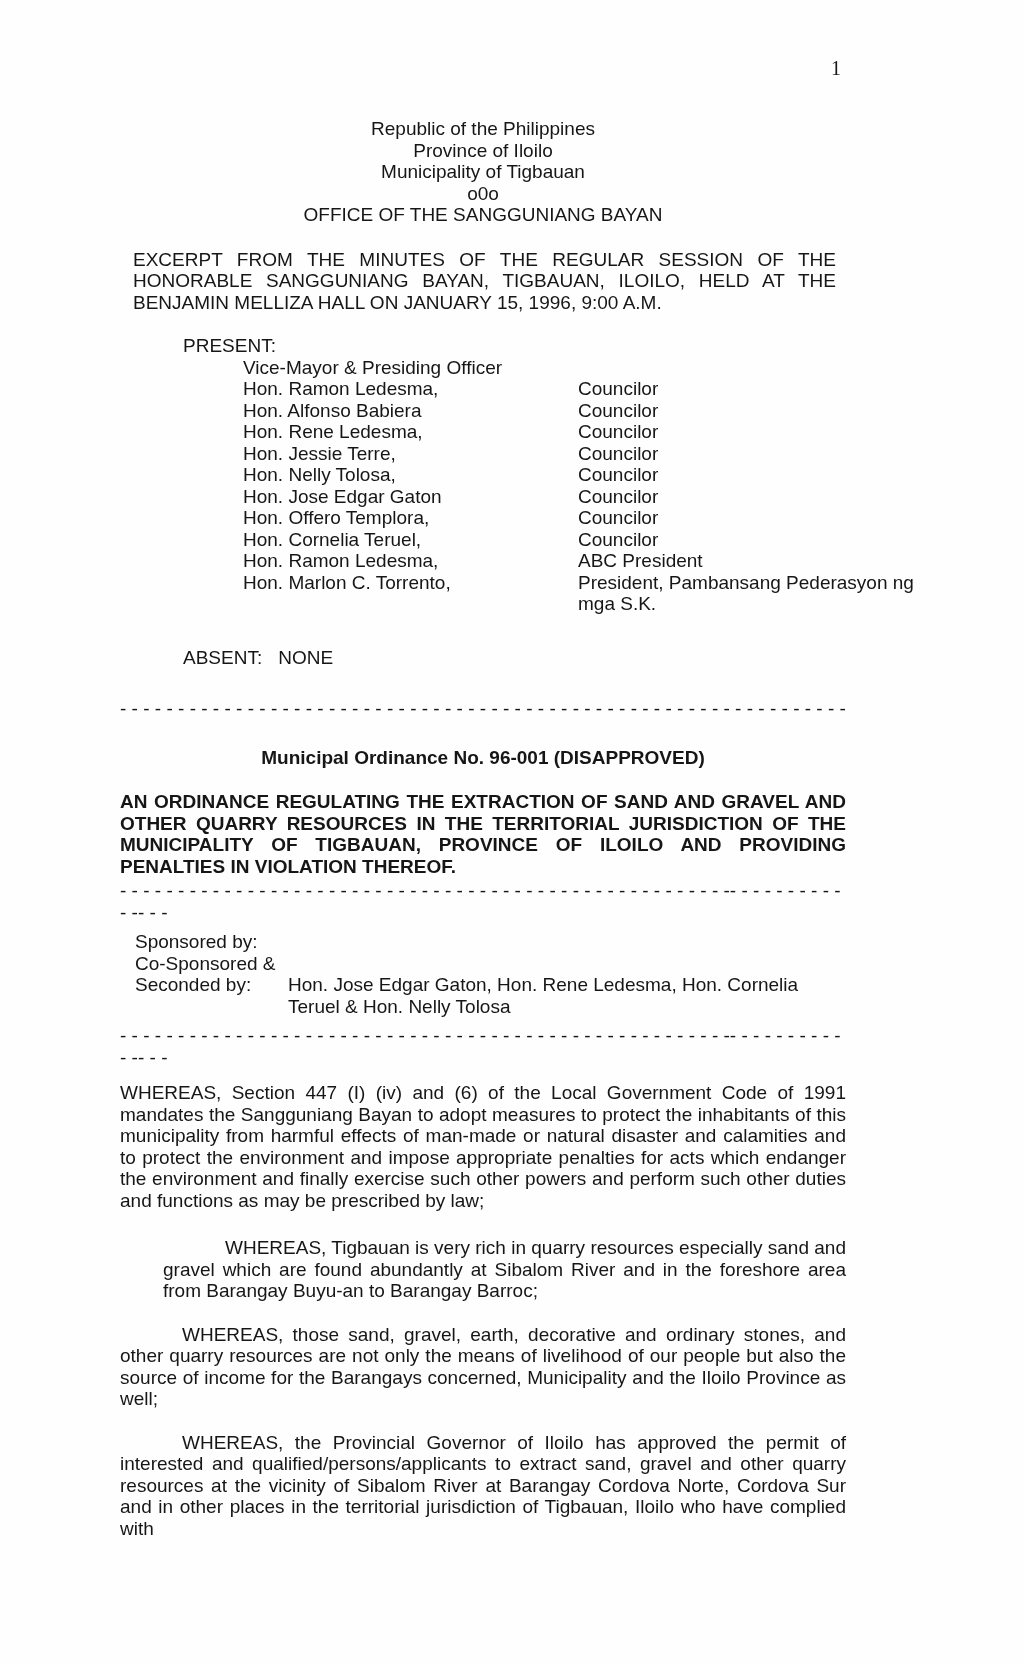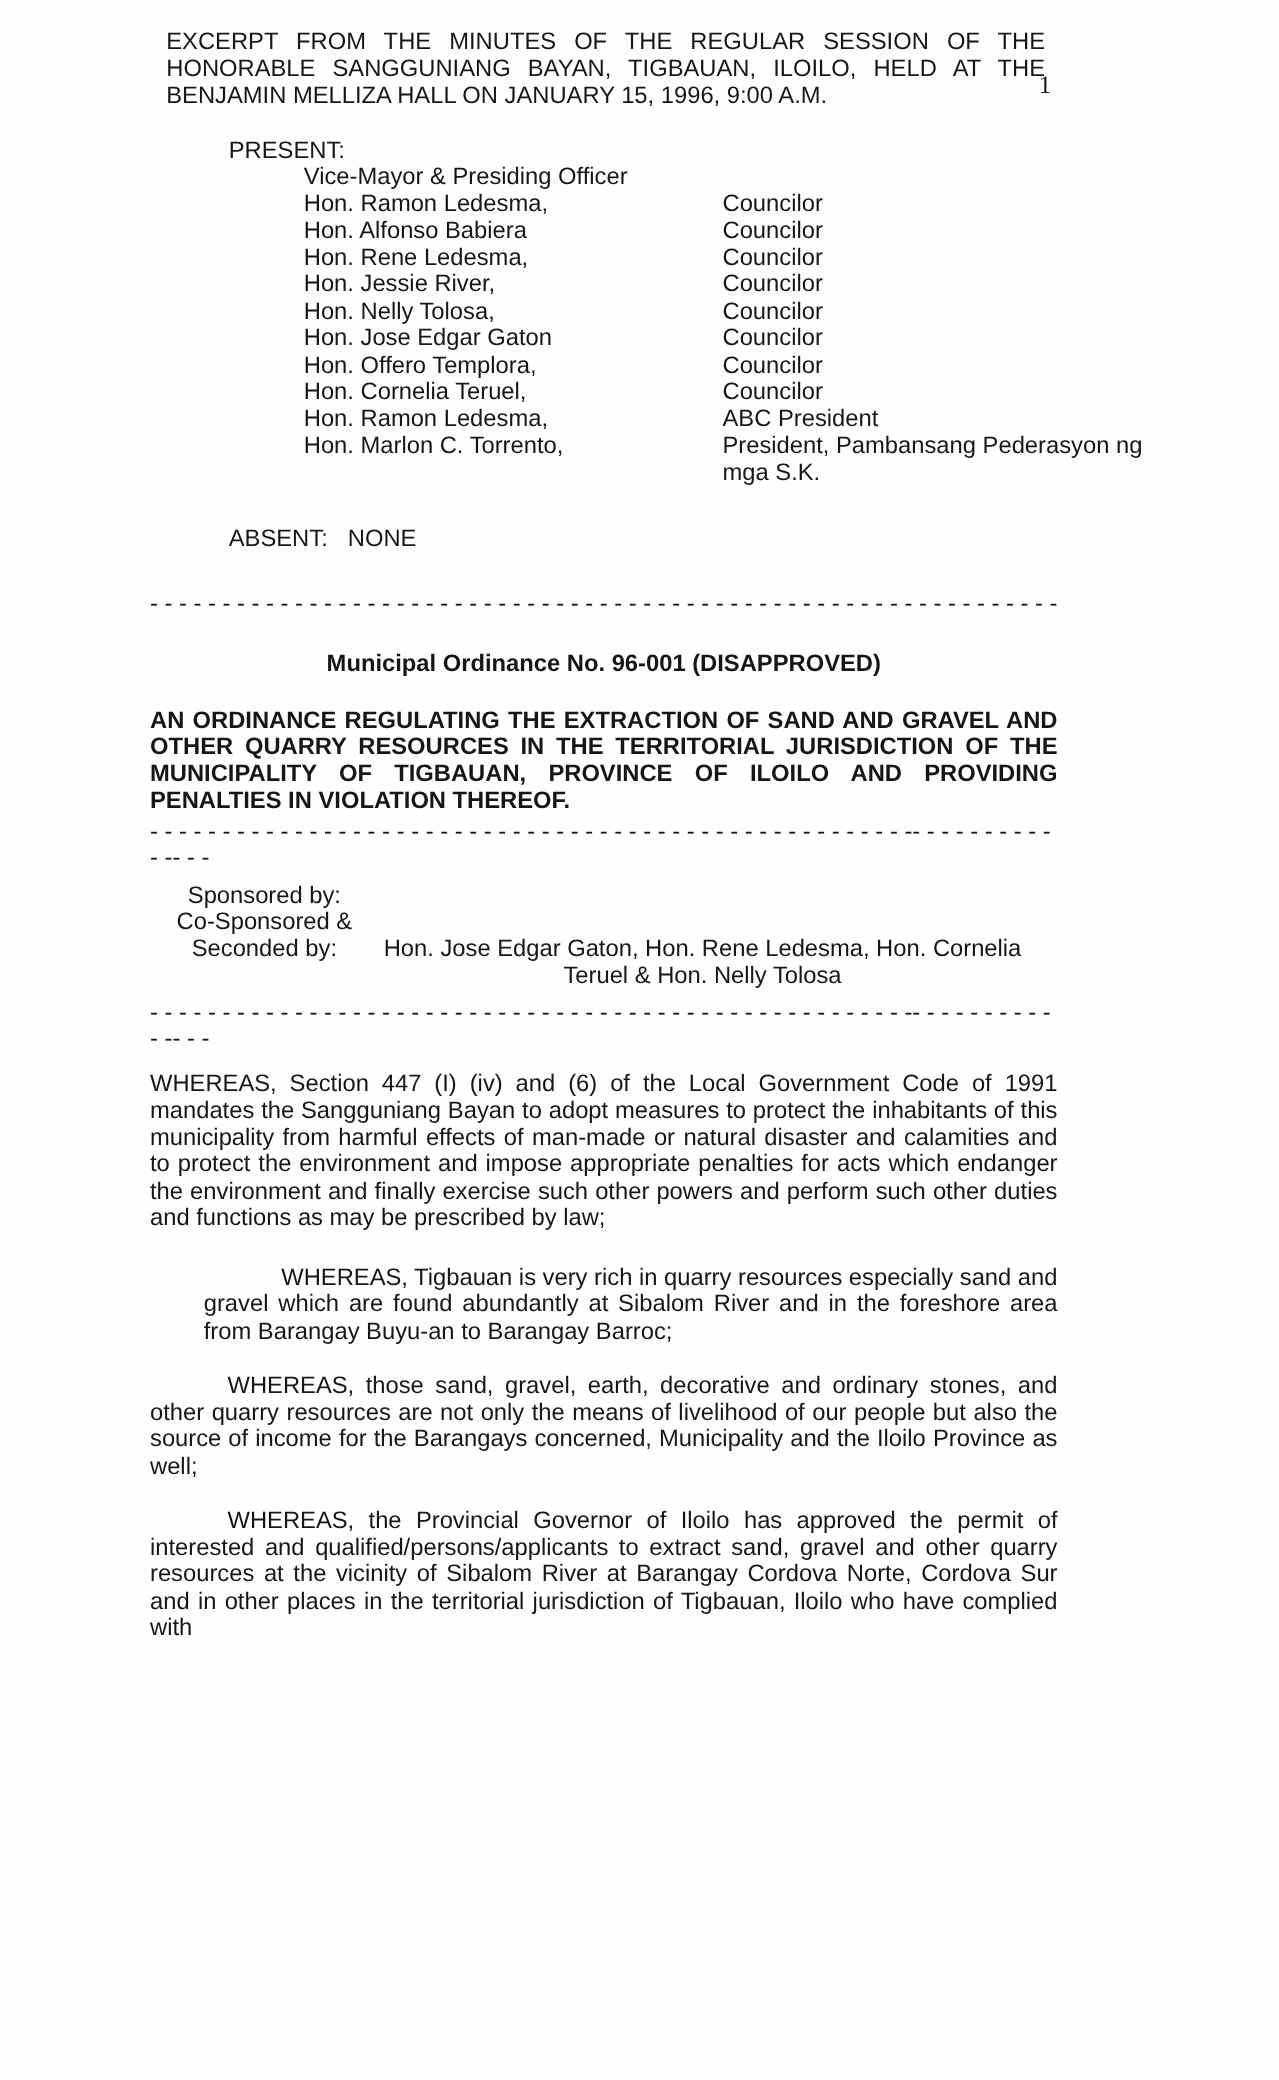--- a/index.html
+++ b/index.html
@@ -28,37 +28,44 @@
   .absent-row{margin-top:32px;padding-left:63px;}
   .absent-value{margin-left:16px;}
   .dashes{white-space:nowrap;overflow:hidden;width:726px;}
   .d1{margin-top:30px;}
   .d2{margin-top:3px;}
   .d3{margin-top:8px;}
   .ord-title{margin-top:27px;text-align:center;font-weight:bold;}
   .para{text-align:justify;}
   .desc{margin-top:23px;font-weight:bold;}
   .sponsor{margin-top:8px;}
-  .sponsor-row{display:flex;text-align:center;}
+  .sponsor-row{display:flex;}
   .sponsor-label{width:168px;flex:none;padding-left:15px;box-sizing:border-box;}
   .sponsor-value{width:548px;flex:none;}
   .w1{margin-top:14px;}
   .w2{margin-top:26px;margin-left:43px;}
   .w3{margin-top:22px;}
   .w4{margin-top:22px;}
   .indent{text-indent:62px;}
 </style>
 </head>
 <body>
 
 <div class="page">
   <div class="page-number">1</div>
 
   <div class="content">
 
+    <div class="doc-header">
+      <div>Republic of the Philippines</div>
+      <div>Province of Iloilo</div>
+      <div>Municipality of Tigbauan</div>
+      <div>o0o</div>
+      <div>OFFICE OF THE SANGGUNIANG BAYAN</div>
+    </div>
 
     <p class="excerpt">EXCERPT FROM THE MINUTES OF THE REGULAR SESSION OF THE HONORABLE SANGGUNIANG BAYAN, TIGBAUAN, ILOILO, HELD AT THE BENJAMIN MELLIZA HALL ON JANUARY 15, 1996, 9:00 A.M.</p>
 
     <div class="present-label">PRESENT:</div>
 
     <div>
       <div class="att-row">
         <div class="att-title">Vice-Mayor &amp; Presiding Officer</div>
       </div>
       <div class="att-row">
@@ -67,21 +74,21 @@
       </div>
       <div class="att-row">
         <div class="att-name">Hon. Alfonso Babiera</div>
         <div class="att-title">Councilor</div>
       </div>
       <div class="att-row">
         <div class="att-name">Hon. Rene Ledesma,</div>
         <div class="att-title">Councilor</div>
       </div>
       <div class="att-row">
-        <div class="att-name">Hon. Jessie River,</div>
+        <div class="att-name">Hon. Jessie Terre,</div>
         <div class="att-title">Councilor</div>
       </div>
       <div class="att-row">
         <div class="att-name">Hon. Nelly Tolosa,</div>
         <div class="att-title">Councilor</div>
       </div>
       <div class="att-row">
         <div class="att-name">Hon. Jose Edgar Gaton</div>
         <div class="att-title">Councilor</div>
       </div>

